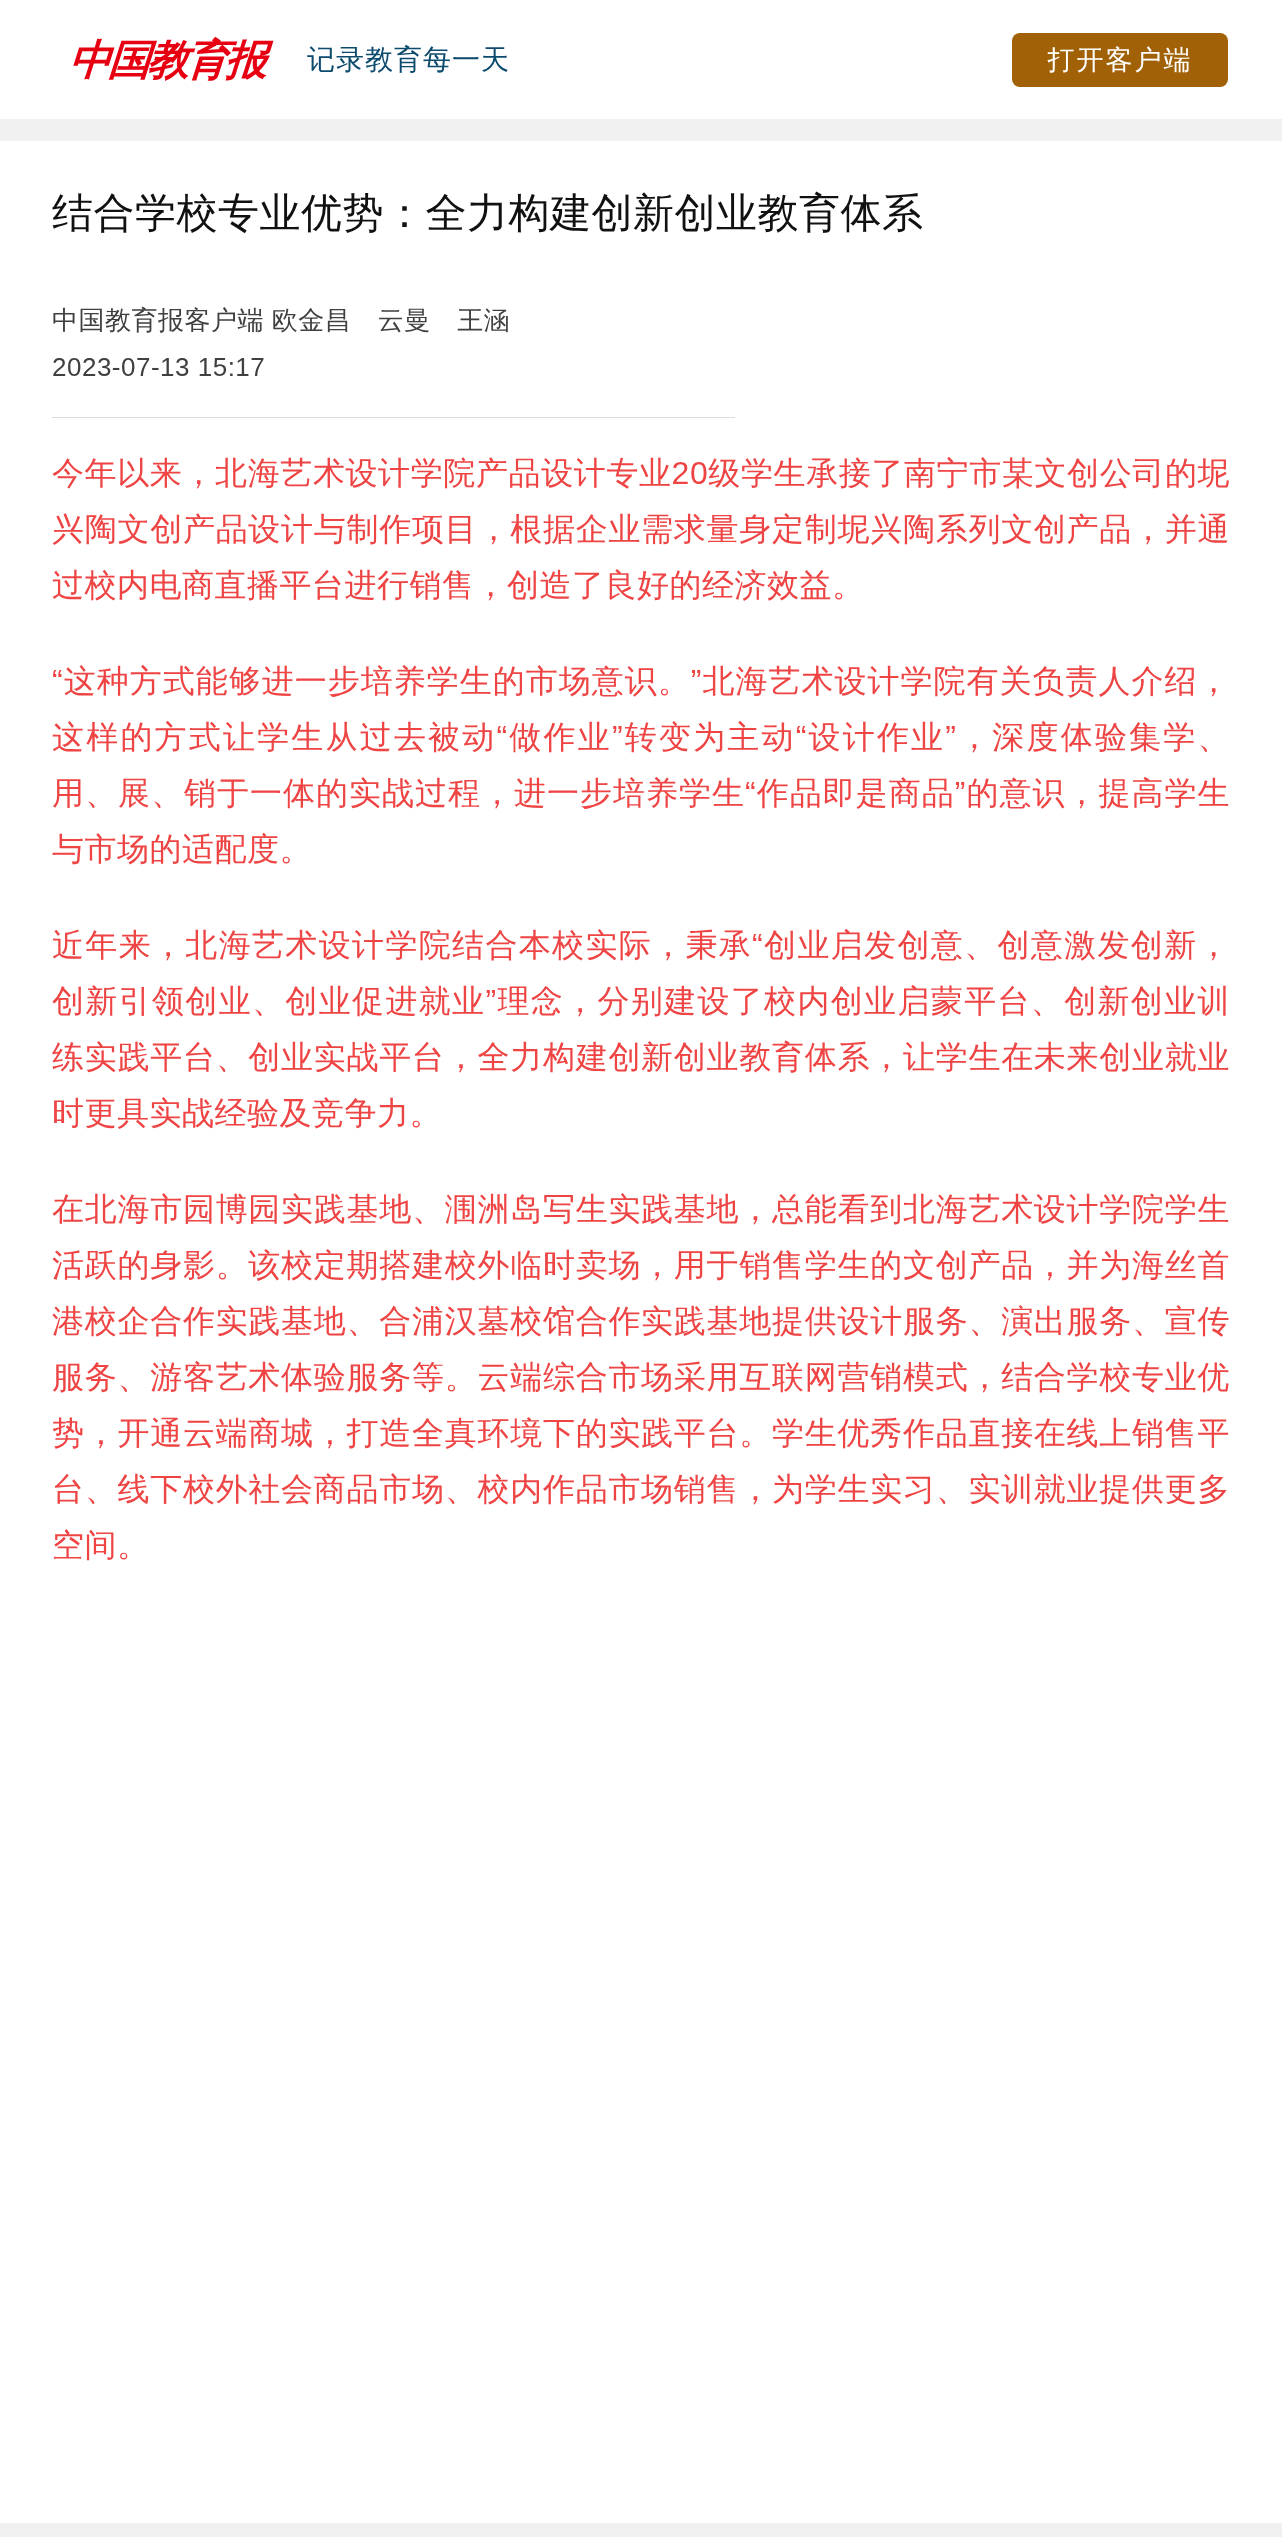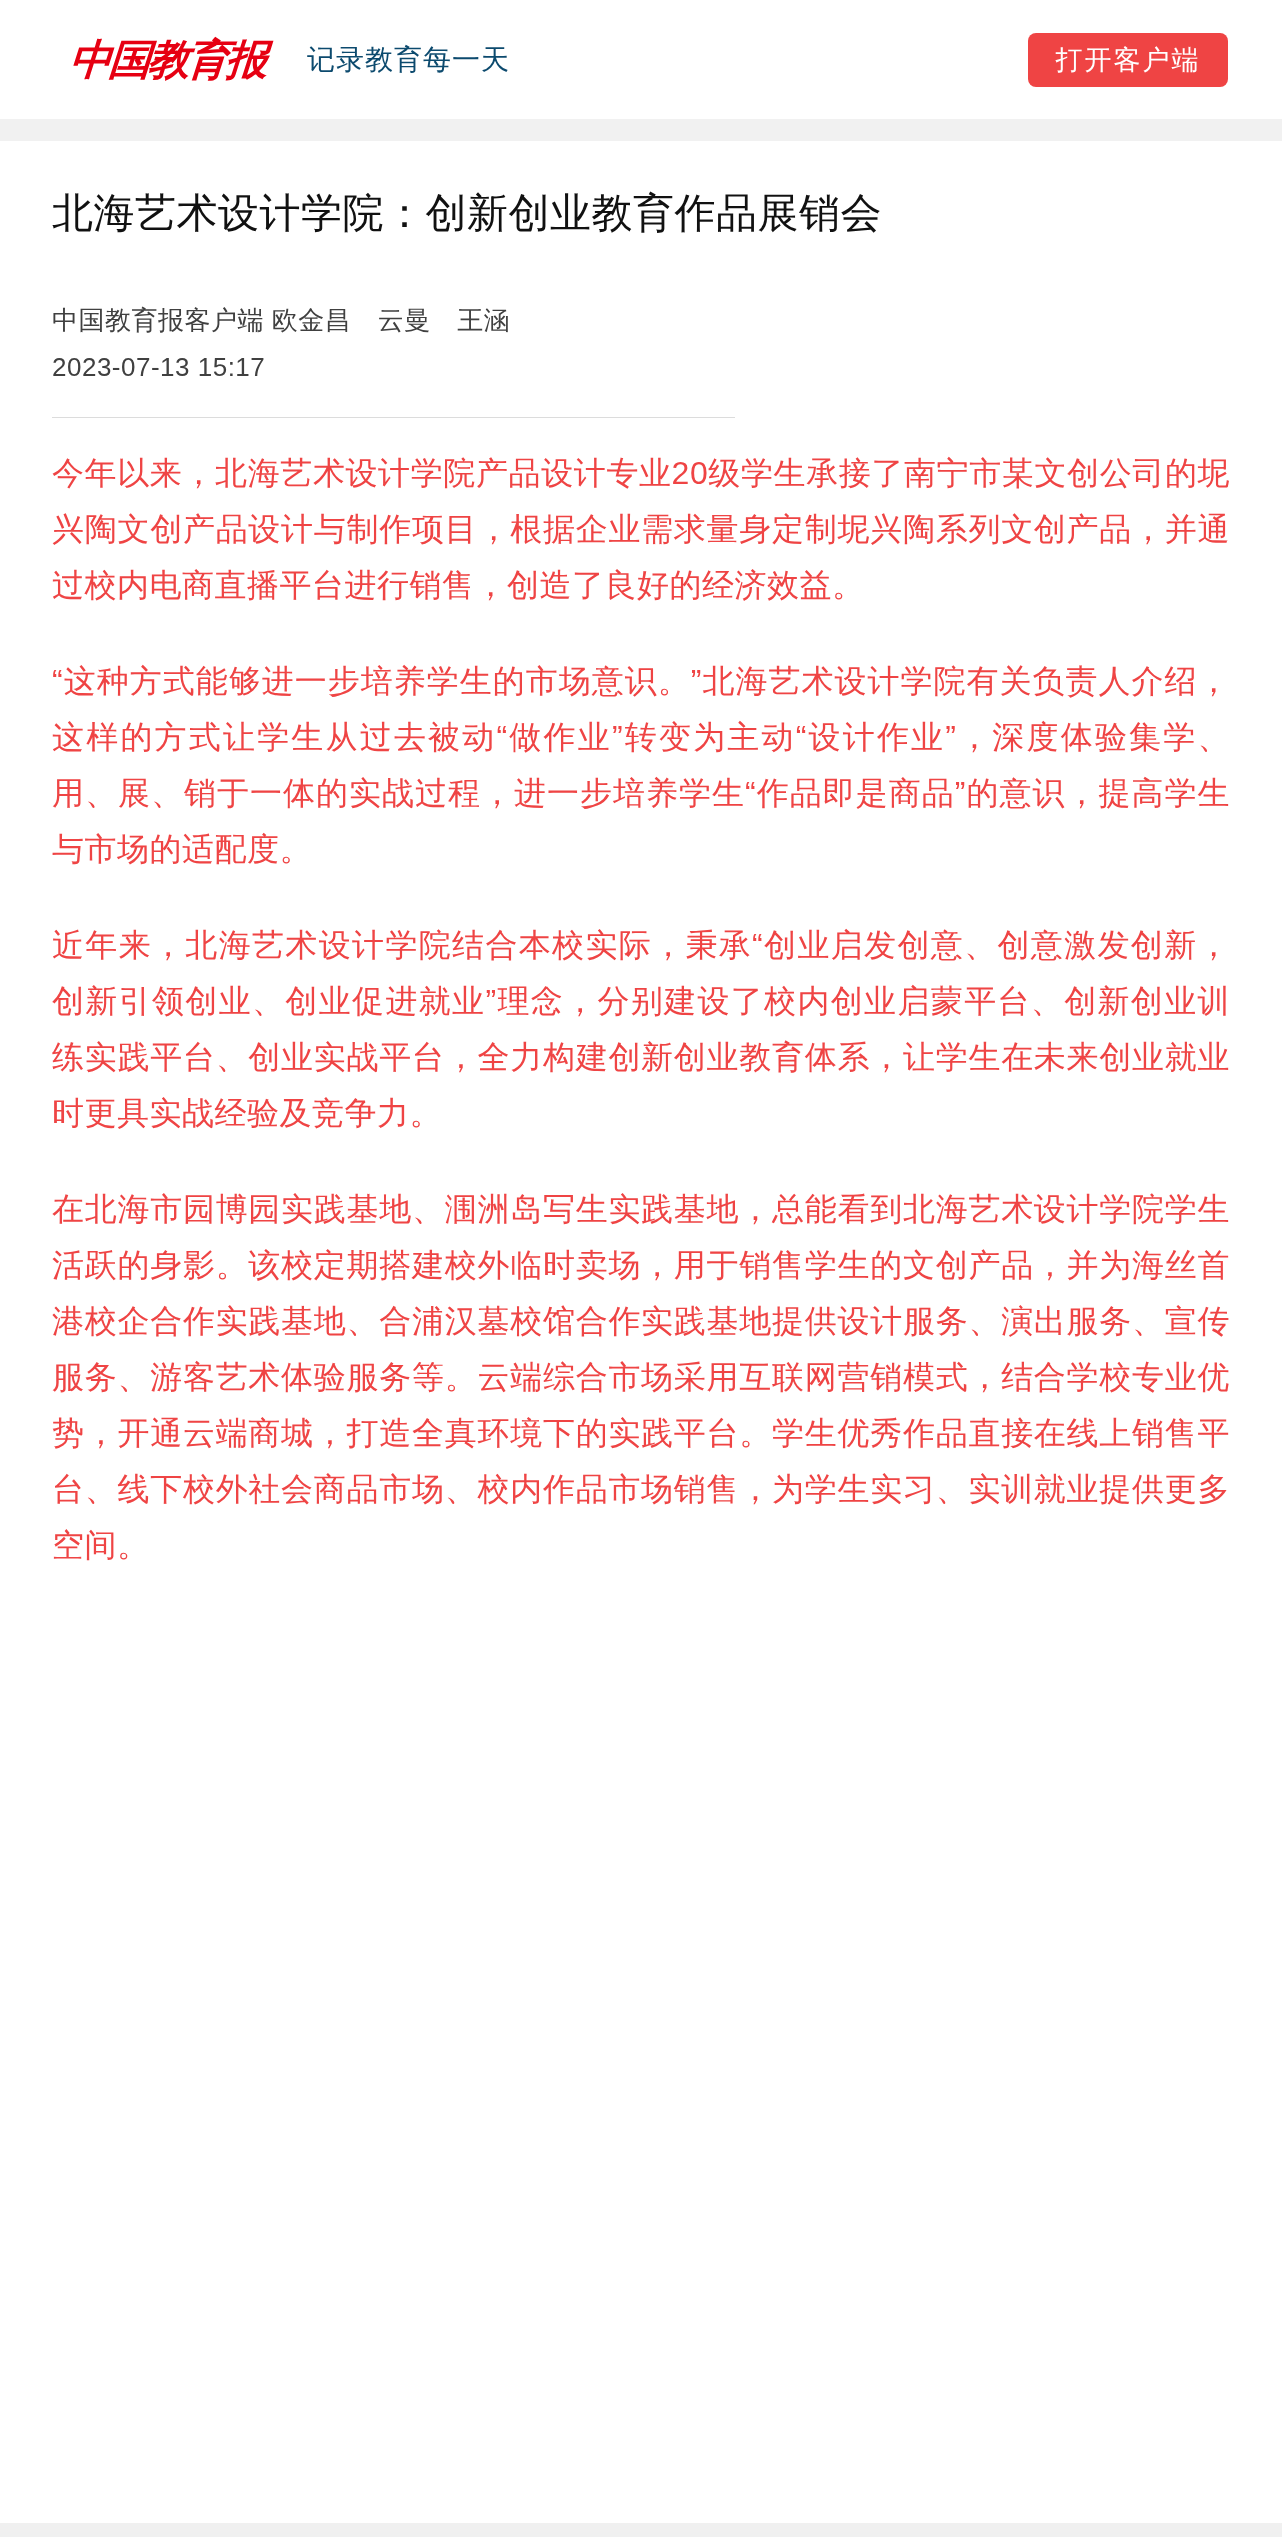--- a/index.html
+++ b/index.html
@@ -34,25 +34,25 @@
   }
   .tagline {
     margin-left: 42px;
     font-size: 28px;
     color: #0c4a6e;
     letter-spacing: 1px;
     white-space: nowrap;
   }
   .spacer { flex: 1; }
   .open-app-btn {
-    width: 200px;
+    width: 216px;
     height: 54px;
     border: none;
     border-radius: 8px;
-    background: #ef4444;
+    background: #a16207;
     color: #ffffff;
     font-size: 27px;
     font-family: inherit;
     letter-spacing: 2px;
     display: flex;
     align-items: center;
     justify-content: center;
     cursor: pointer;
   }
 
@@ -117,21 +117,21 @@
 <div class="header">
   <div class="logo">中国教育报</div>
   <div class="tagline">记录教育每一天</div>
   <div class="spacer"></div>
   <button class="open-app-btn">打开客户端</button>
 </div>
 
 <div class="top-band"></div>
 
 <div class="content">
-  <h1 class="article-title">北海艺术设计学院：创新创业教育作品展销会</h1>
+  <h1 class="article-title">结合学校专业优势：全力构建创新创业教育体系</h1>
 
   <div class="byline-block">
     <div class="byline">中国教育报客户端 欧金昌　云曼　王涵</div>
     <div class="publish-time">2023-07-13 15:17</div>
   </div>
 
   <hr class="divider">
 
   <div class="article-body">
     <p>今年以来，北海艺术设计学院产品设计专业20级学生承接了南宁市某文创公司的坭兴陶文创产品设计与制作项目，根据企业需求量身定制坭兴陶系列文创产品，并通过校内电商直播平台进行销售，创造了良好的经济效益。</p>

